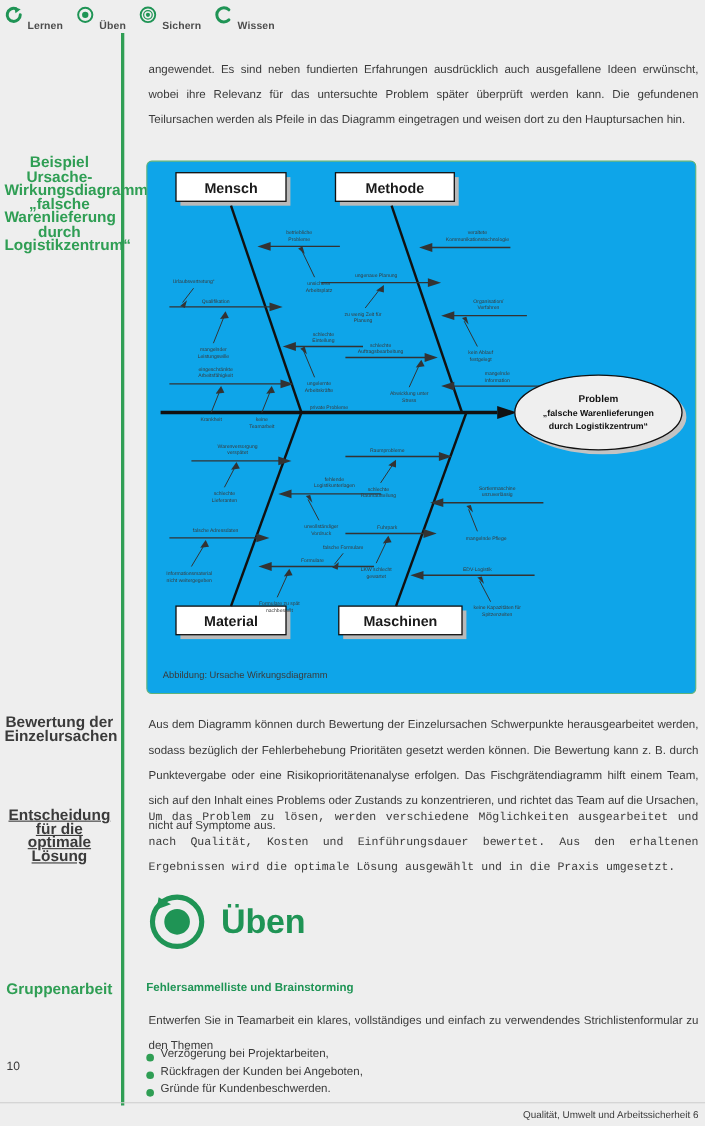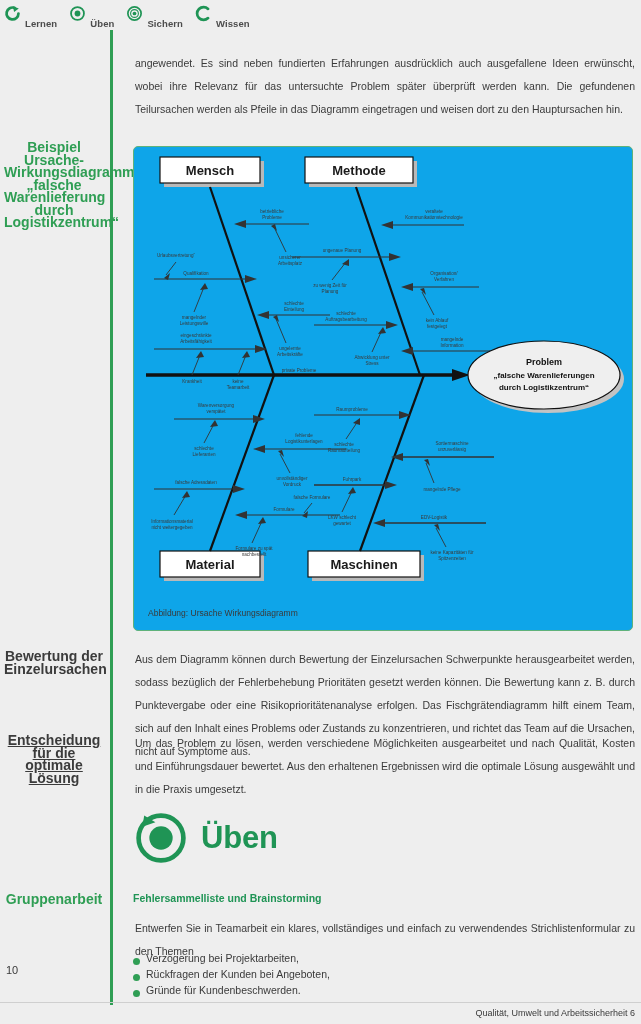--- a/index.html
+++ b/index.html
@@ -343,21 +343,21 @@
       <text class="prob-s" x="410" y="243" text-anchor="middle">durch Logistikzentrum“</text>
     </svg>
 
     <div class="figcaption">Abbildung: Ursache Wirkungsdiagramm</div>
   </div>
 
   <div class="note black" style="top:650px;">Bewertung der Einzelursachen</div>
   <div class="body" style="top:648px;">Aus dem Diagramm können durch Bewertung der Einzelursachen Schwerpunkte herausgearbeitet werden, sodass bezüglich der Fehlerbehebung Prioritäten gesetzt werden können. Die Bewertung kann z. B. durch Punktevergabe oder eine Risikoprioritätenanalyse erfolgen. Das Fischgrätendiagramm hilft einem Team, sich auf den Inhalt eines Problems oder Zustands zu konzentrieren, und richtet das Team auf die Ursachen, nicht auf Symptome aus.</div>
 
   <div class="note black" style="top:734px;text-decoration:underline;">Entscheidung für die optimale Lösung</div>
-  <div class="body" style="top:732px;">Um das Problem zu lösen, werden verschiedene Möglichkeiten ausgearbeitet und nach Qualität, Kosten und Einführungsdauer bewertet. Aus den erhaltenen Ergebnissen wird die optimale Lösung ausgewählt und in die Praxis umgesetzt.</div>
+  <div class="body" style="top:732px;font-family:Liberation Mono, monospace;">Um das Problem zu lösen, werden verschiedene Möglichkeiten ausgearbeitet und nach Qualität, Kosten und Einführungsdauer bewertet. Aus den erhaltenen Ergebnissen wird die optimale Lösung ausgewählt und in die Praxis umgesetzt.</div>
 
   <div class="ubenblock">
     <svg class="uben-logo" viewBox="0 0 60 60">
       <circle cx="30" cy="30" r="24" fill="none" stroke="#1f9455" stroke-width="5"></circle>
       <path d="M10 18 L12 6 L24 13 Z" fill="#1f9455"></path>
       <circle cx="30" cy="30" r="12.5" fill="#1f9455"></circle>
     </svg>
     <span class="uben-title">Üben</span>
   </div>
 

